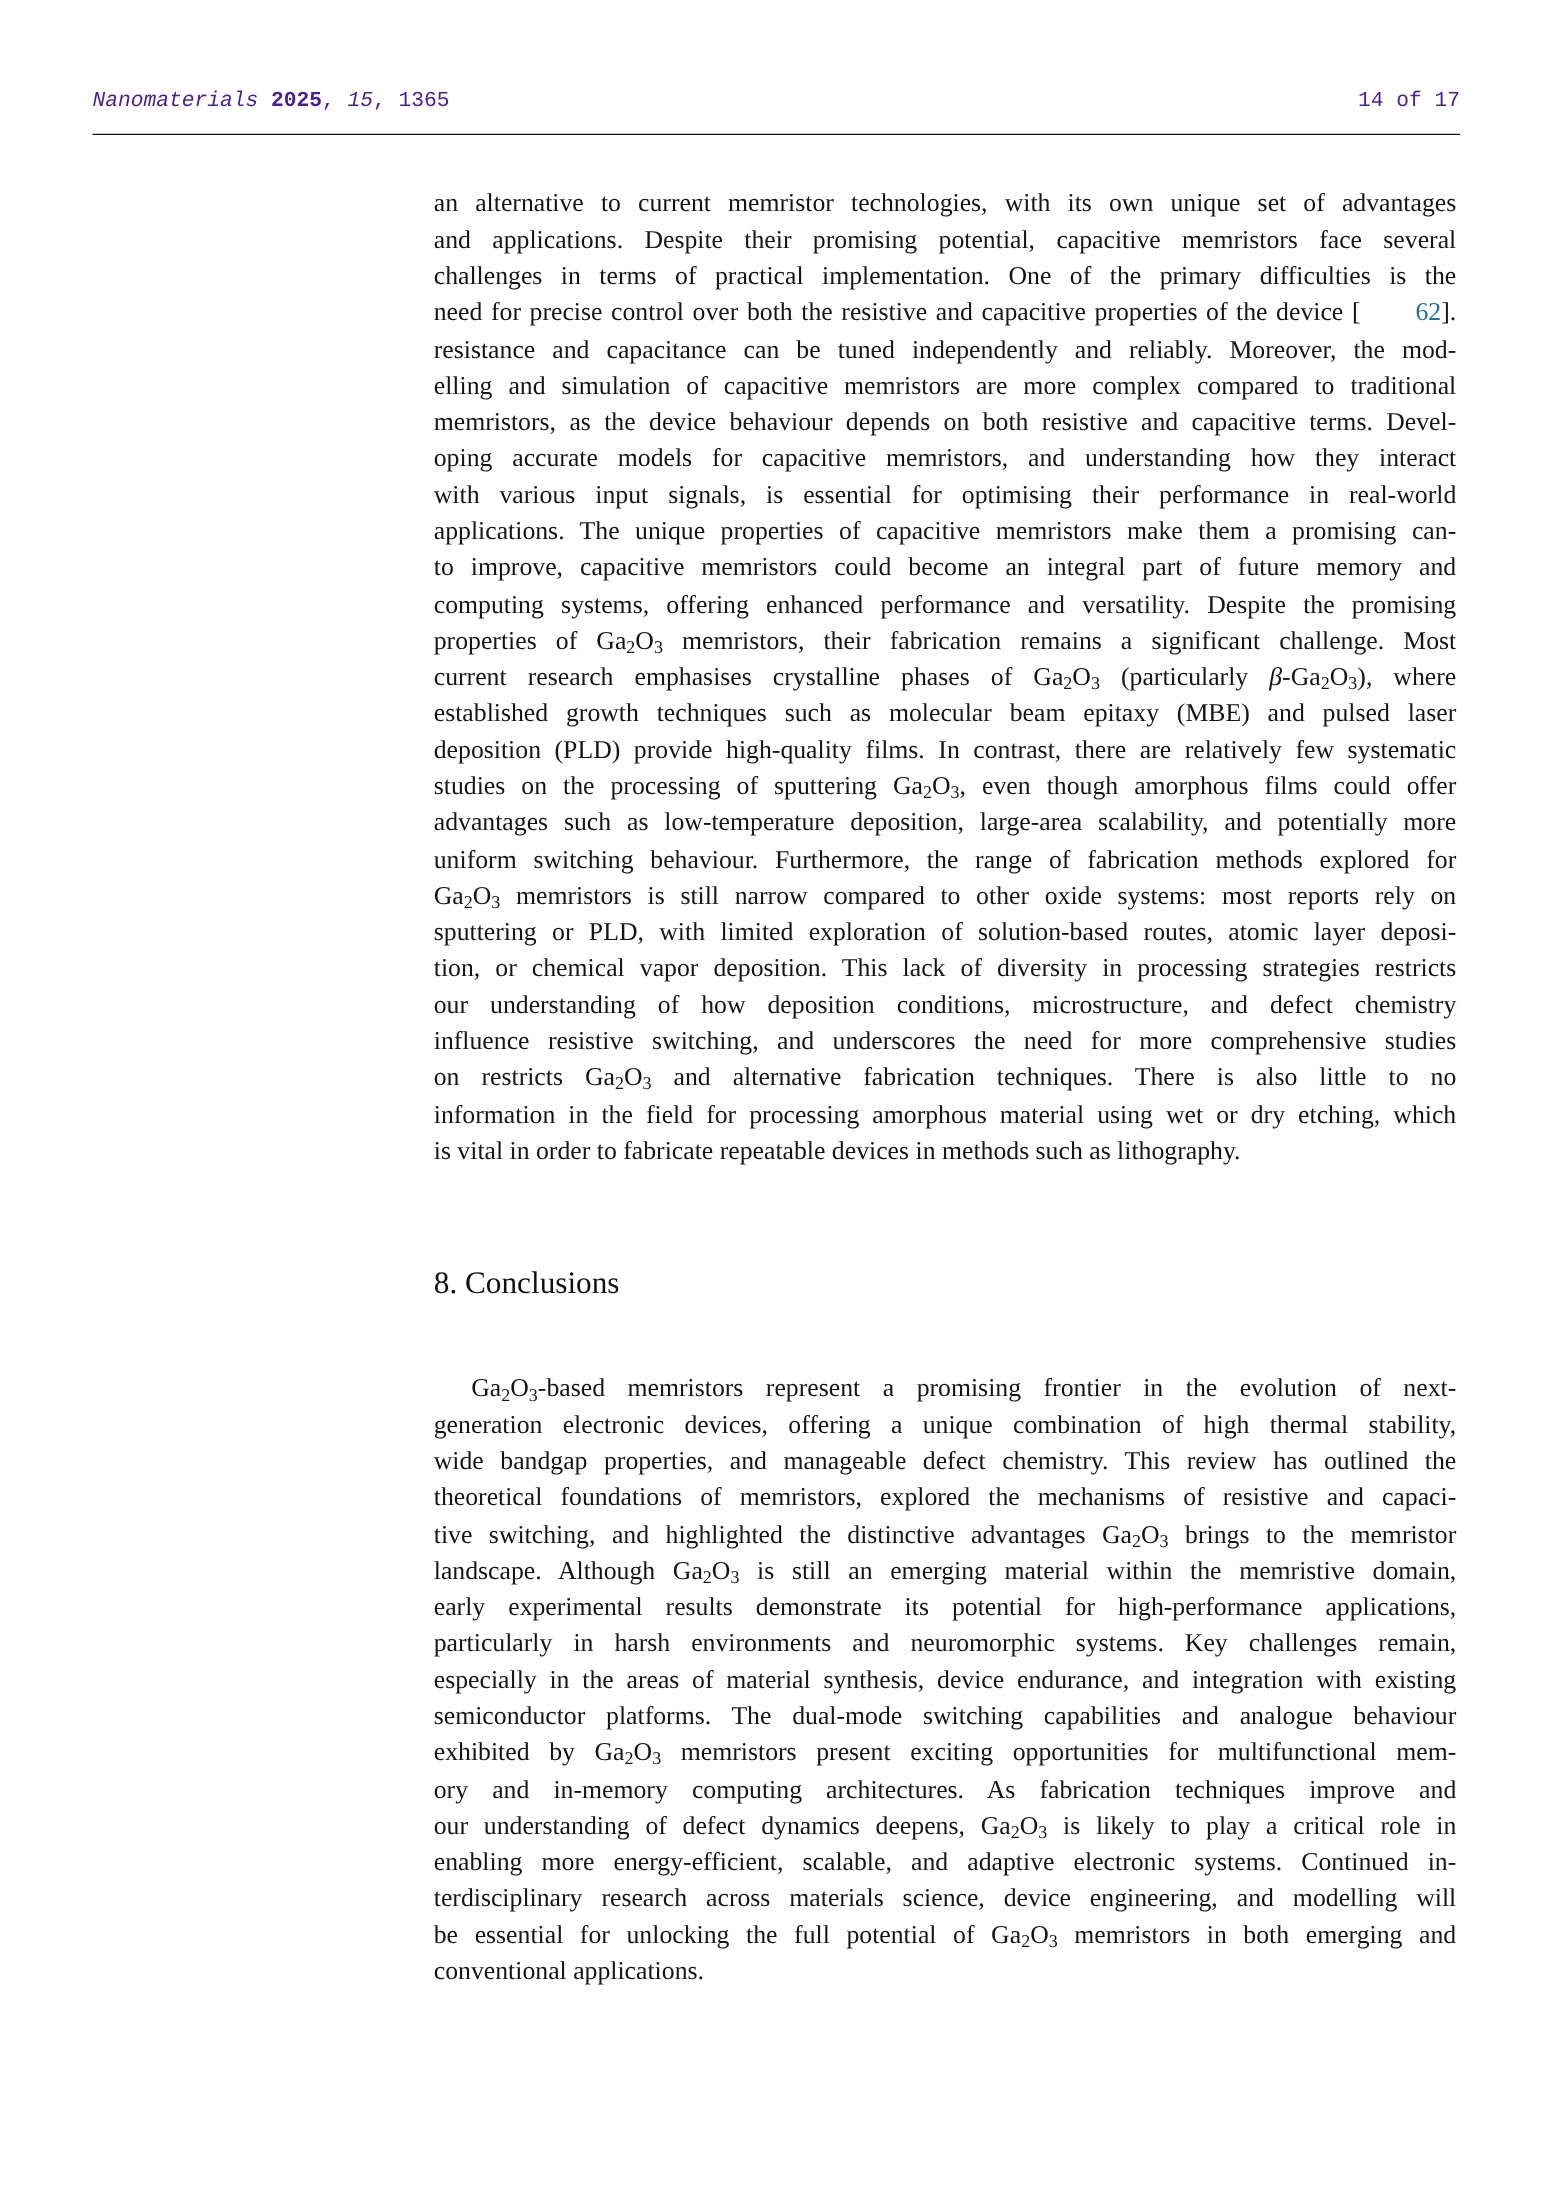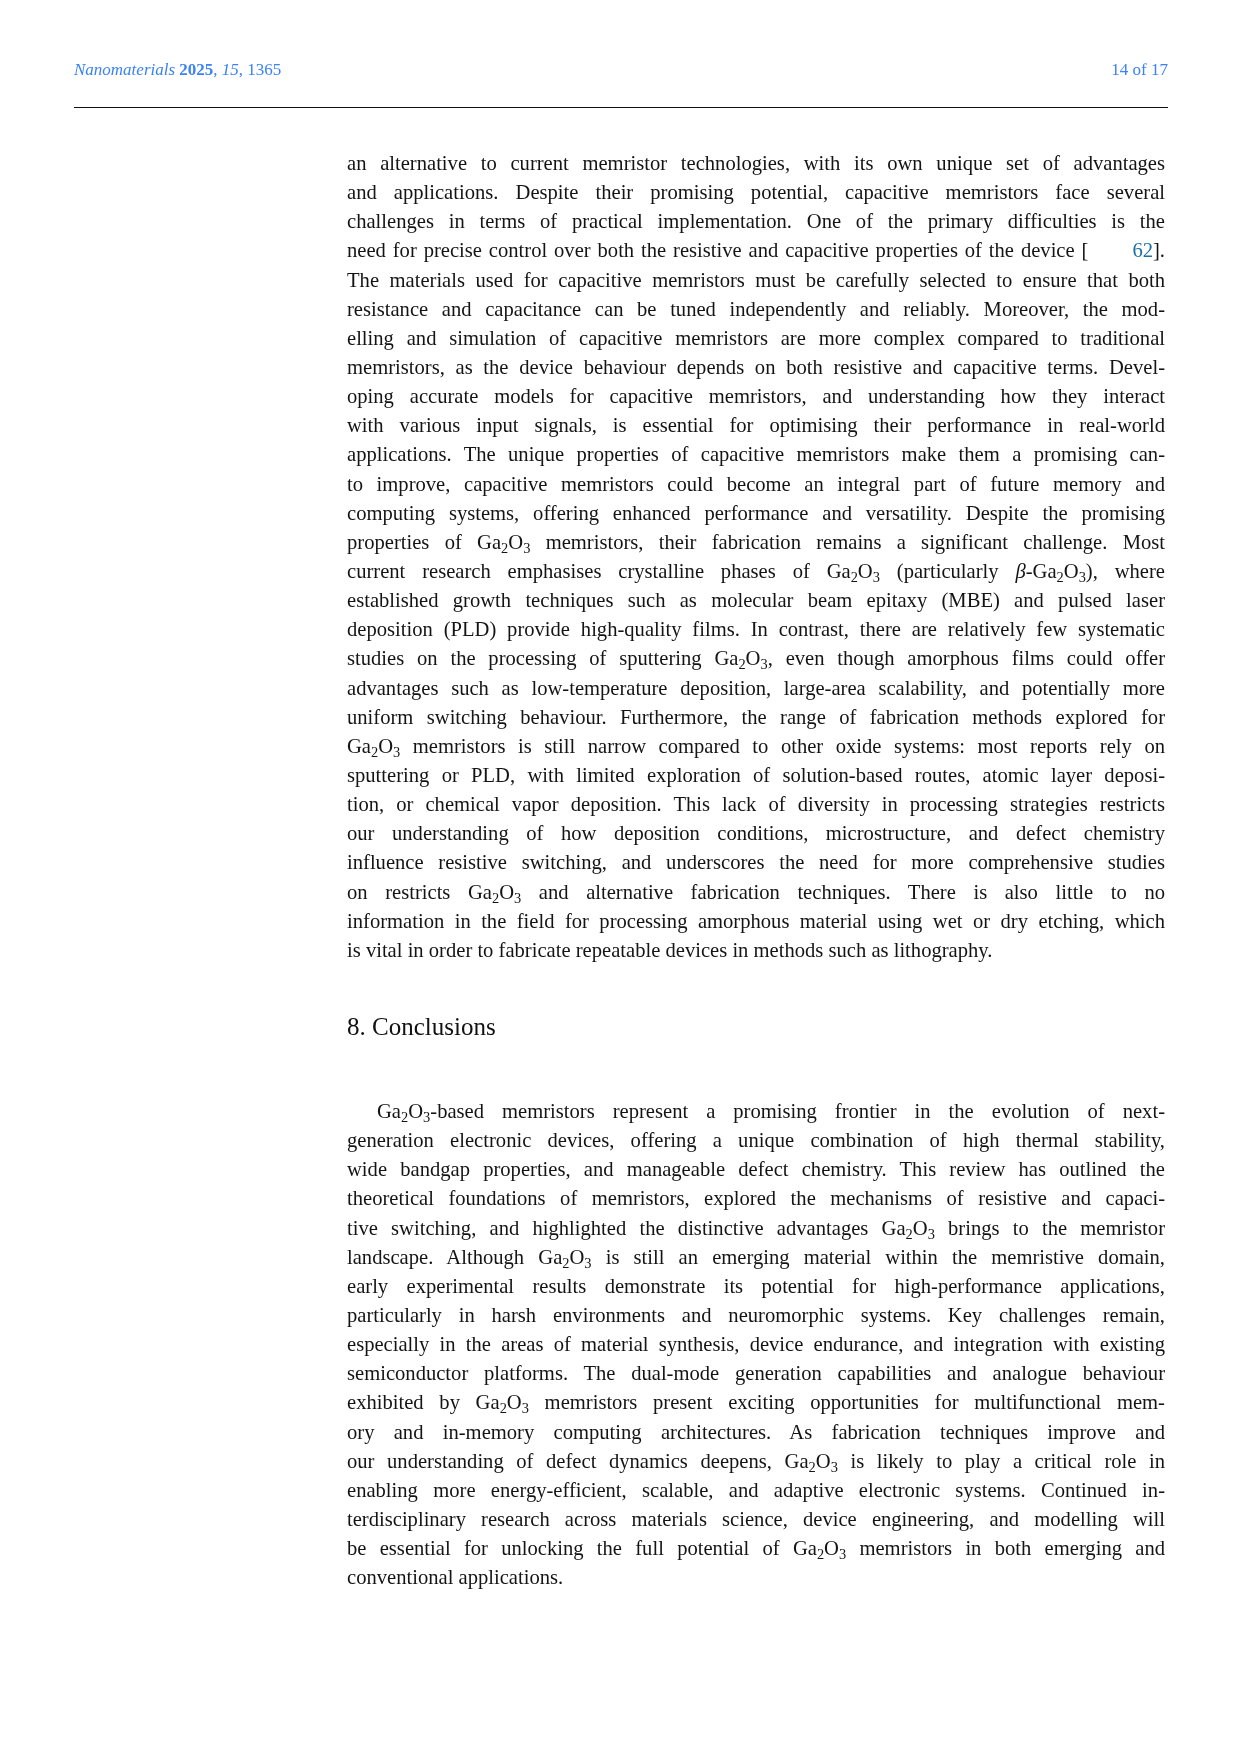--- a/index.html
+++ b/index.html
@@ -11,26 +11,26 @@
       width: 1241px;
       height: 1754px;
       position: relative;
       overflow: hidden;
       font-family: "DejaVu Serif", "Liberation Serif", serif;
       color: #111111;
     }
     .header {
       position: absolute;
       left: 74px;
-      top: 60px;
+      top: 72px;
       width: 1094px;
       height: 24px;
-      font-family: Liberation Serif, serif;
+      font-family: Liberation Mono, monospace;
       font-size: 17px;
-      color: #3b82f6;
+      color: #4c1d95;
     }
     .header .journal { position: absolute; left: 0; top: 0; white-space: nowrap; }
     .header .journal .jname { font-style: italic; }
     .header .journal .jyear { font-weight: bold; }
     .header .journal .jvol { font-style: italic; }
     .header .pageno { position: absolute; right: 0; top: 0; white-space: nowrap; }
     .header-rule {
       position: absolute;
       left: 74px;
       top: 107px;
@@ -92,21 +92,20 @@
   <span class="journal"><span class="jname">Nanomaterials</span> <span class="jyear">2025</span><span>, </span><span class="jvol">15</span><span>, </span><span>1365</span></span>
   <span class="pageno">14 of 17</span>
 </div>
 <div class="header-rule"></div>
 
 <div class="body-col para1">
   <span class="line">an alternative to current memristor technologies, with its own unique set of advantages</span>
   <span class="line">and applications.  Despite their promising potential, capacitive memristors face several</span>
   <span class="line">challenges in terms of practical implementation.  One of the primary difficulties is the</span>
   <span class="line"><span>need for precise control over both the resistive and capacitive properties of the device</span><span> [</span><a class="cite">62</a><span>].</span></span>
-  <span class="line">The materials used for capacitive memristors must be carefully selected to ensure that both</span>
   <span class="line">resistance and capacitance can be tuned independently and reliably. Moreover, the mod-</span>
   <span class="line">elling and simulation of capacitive memristors are more complex compared to traditional</span>
   <span class="line">memristors, as the device behaviour depends on both resistive and capacitive terms. Devel-</span>
   <span class="line">oping accurate models for capacitive memristors, and understanding how they interact</span>
   <span class="line">with various input signals, is essential for optimising their performance in real-world</span>
   <span class="line">applications. The unique properties of capacitive memristors make them a promising can-</span>
   <span class="line">to improve, capacitive memristors could become an integral part of future memory and</span>
   <span class="line">computing systems, offering enhanced performance and versatility. Despite the promising</span>
   <span class="line"><span>properties of Ga</span><sub>2</sub><span>O</span><sub>3</sub><span> memristors, their fabrication remains a significant challenge.  Most</span></span>
   <span class="line"><span>current research emphasises crystalline phases of Ga</span><sub>2</sub><span>O</span><sub>3</sub><span> (particularly </span><span class="greek">β</span><span>-Ga</span><sub>2</sub><span>O</span><sub>3</sub><span>), where</span></span>
@@ -130,21 +129,21 @@
 <div class="body-col para2">
   <span class="line indent"><span>Ga</span><sub>2</sub><span>O</span><sub>3</sub><span>-based memristors represent a promising frontier in the evolution of next-</span></span>
   <span class="line">generation electronic devices, offering a unique combination of high thermal stability,</span>
   <span class="line">wide bandgap properties, and manageable defect chemistry. This review has outlined the</span>
   <span class="line">theoretical foundations of memristors, explored the mechanisms of resistive and capaci-</span>
   <span class="line"><span>tive switching, and highlighted the distinctive advantages Ga</span><sub>2</sub><span>O</span><sub>3</sub><span> brings to the memristor</span></span>
   <span class="line"><span>landscape. Although Ga</span><sub>2</sub><span>O</span><sub>3</sub><span> is still an emerging material within the memristive domain,</span></span>
   <span class="line">early experimental results demonstrate its potential for high-performance applications,</span>
   <span class="line">particularly in harsh environments and neuromorphic systems.  Key challenges remain,</span>
   <span class="line">especially in the areas of material synthesis, device endurance, and integration with existing</span>
-  <span class="line">semiconductor platforms. The dual-mode generation capabilities and analogue behaviour</span>
+  <span class="line">semiconductor platforms. The dual-mode switching capabilities and analogue behaviour</span>
   <span class="line"><span>exhibited by Ga</span><sub>2</sub><span>O</span><sub>3</sub><span> memristors present exciting opportunities for multifunctional mem-</span></span>
   <span class="line">ory and in-memory computing architectures.  As fabrication techniques improve and</span>
   <span class="line"><span>our understanding of defect dynamics deepens, Ga</span><sub>2</sub><span>O</span><sub>3</sub><span> is likely to play a critical role in</span></span>
   <span class="line">enabling more energy-efficient, scalable, and adaptive electronic systems. Continued in-</span>
   <span class="line">terdisciplinary research across materials science, device engineering, and modelling will</span>
   <span class="line"><span>be essential for unlocking the full potential of Ga</span><sub>2</sub><span>O</span><sub>3</sub><span> memristors in both emerging and</span></span>
   <span class="line last">conventional applications.</span>
 </div>
 
 </body></html>

